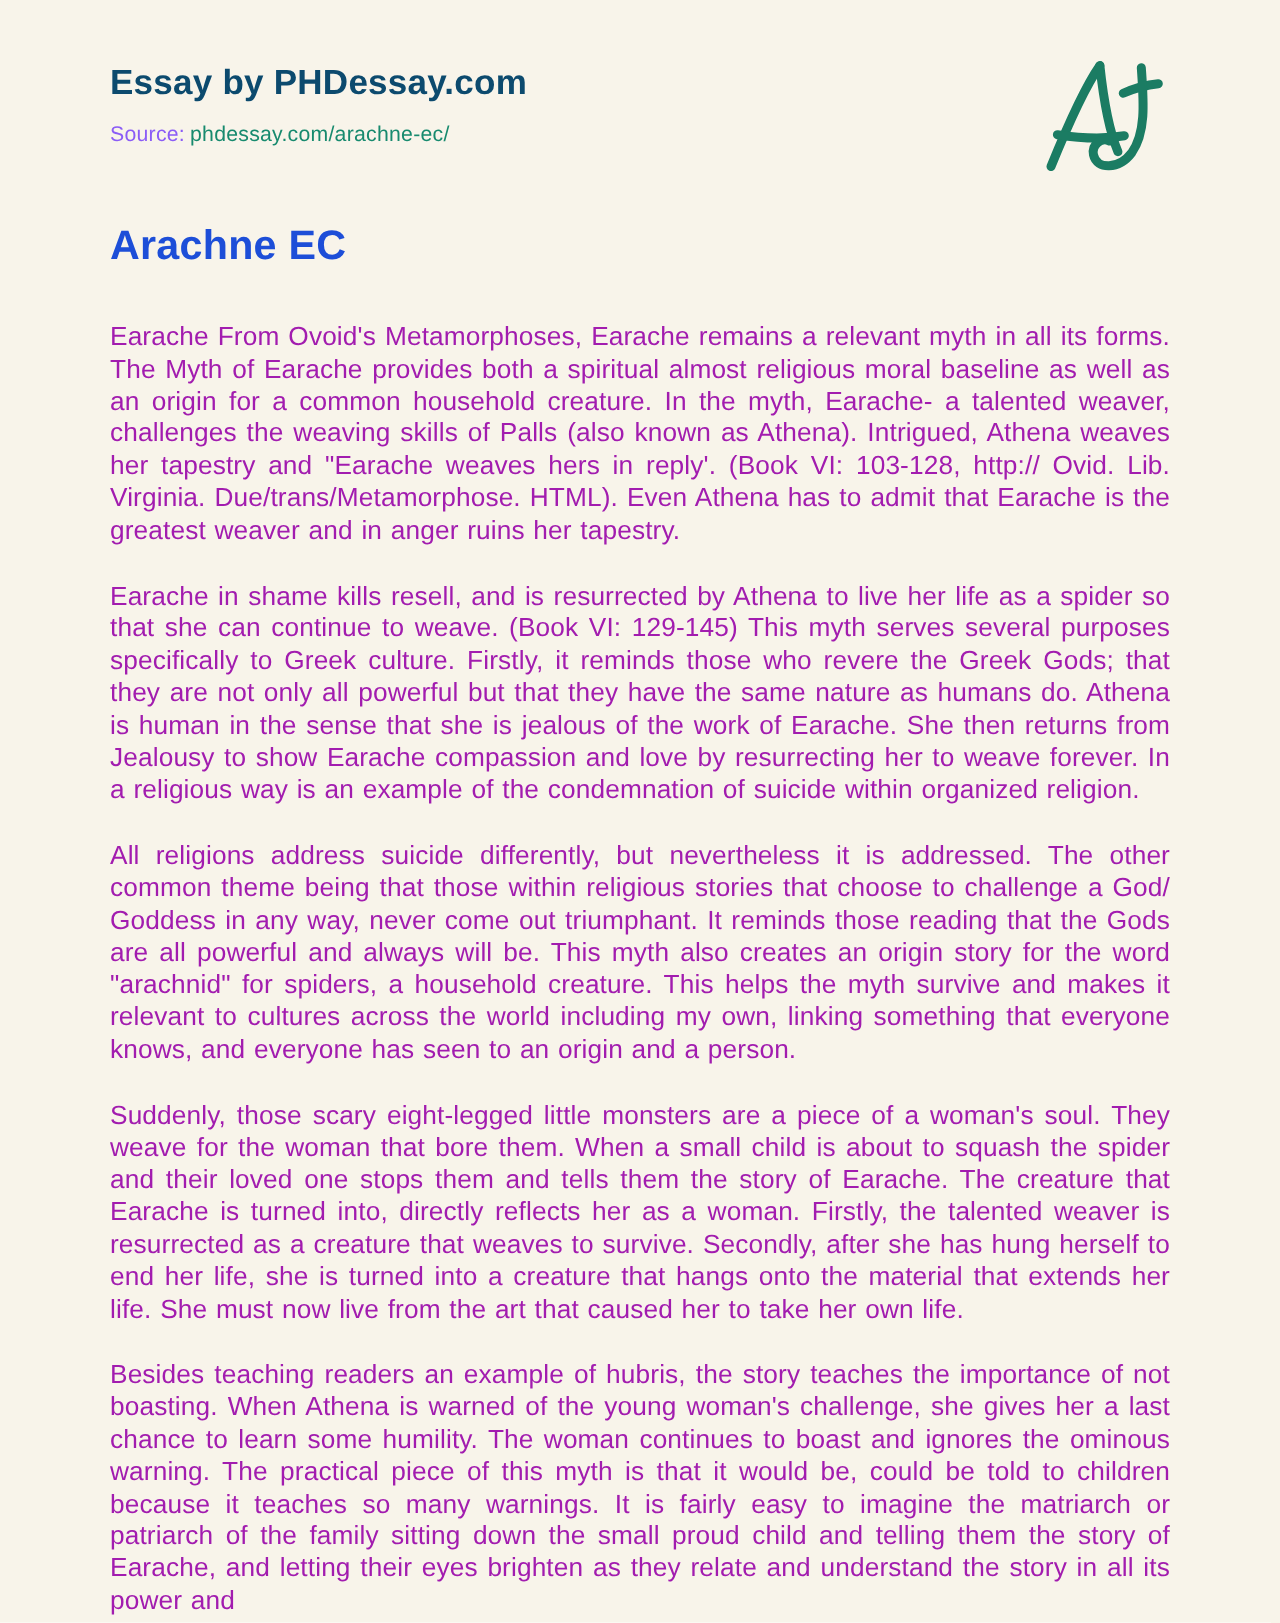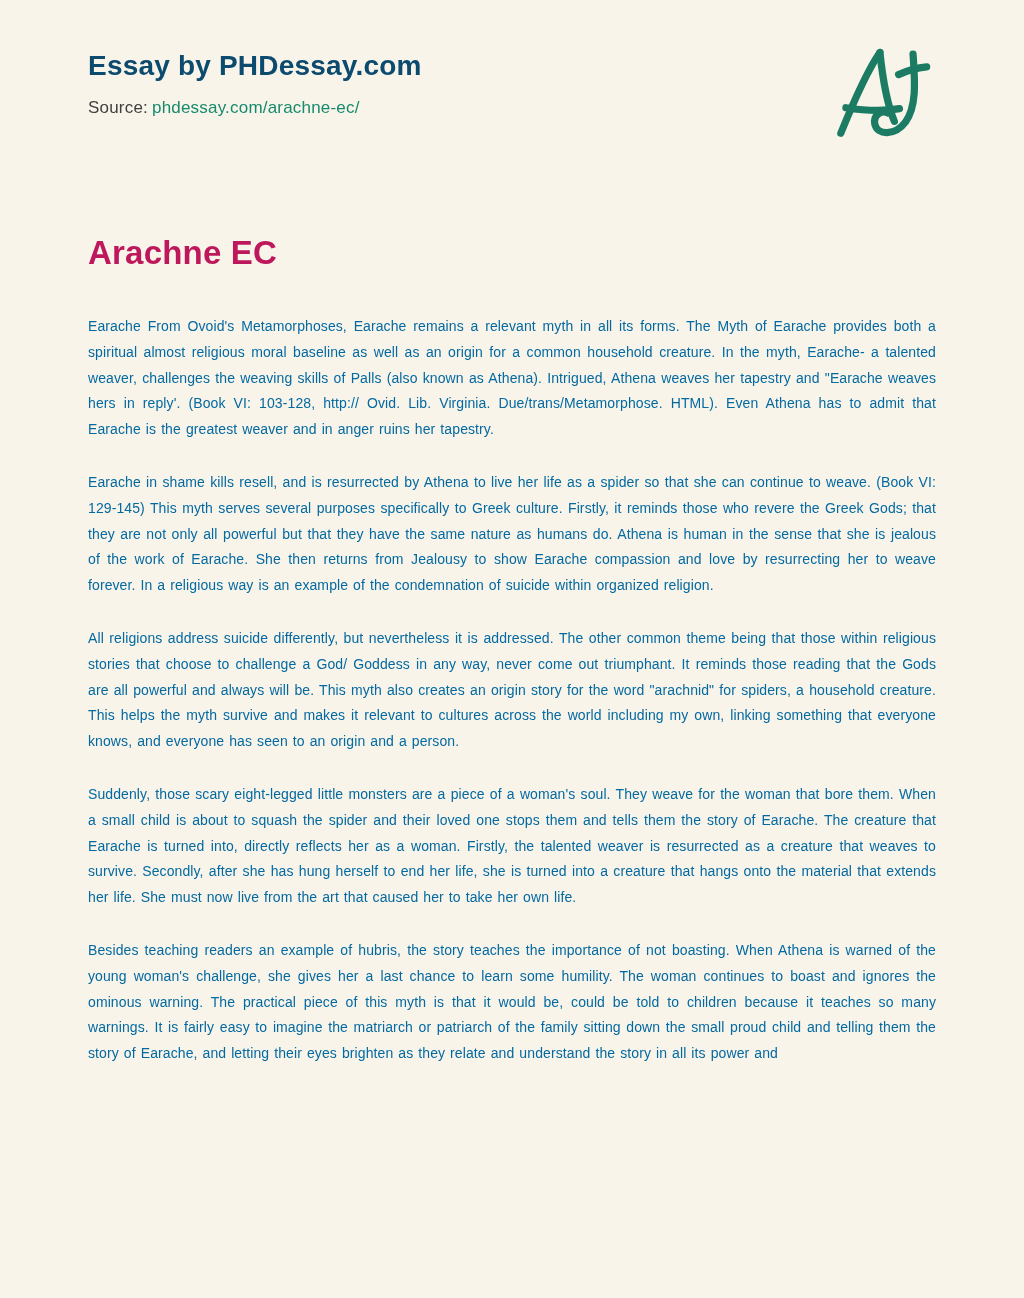--- a/index.html
+++ b/index.html
@@ -32,52 +32,52 @@
     letter-spacing: 0.2px;
     margin-top: 10px;
   }
 
   .source-line {
     margin-top: 16px;
     font-size: 17px;
     letter-spacing: 0.2px;
   }
 
-  .source-label { color: #404040; }
+  .source-label { color: #8b5cf6; }
 
   .source-link {
     color: #178a6e;
     text-decoration: none;
     margin-left: 4px;
     margin-top: 36px;
   }
 
   .logo {
     width: 102px;
     height: 106px;
     margin-top: 2px;
     flex-shrink: 0;
   }
 
   .doc-title {
-    margin-top: 86px;
+    margin-top: 29px;
     font-size: 33px;
     font-weight: 700;
-    color: #be185d;
+    color: #1d4ed8;
     letter-spacing: 0.2px;
   }
 
   .essay-body {
     margin-top: 42px;
   }
 
   .essay-body p {
-    font-size: 14px;
+    font-size: 21px;
     line-height: 25.8px;
-    color: #0369a1;
+    color: #a21caf;
     text-align: justify;
     text-justify: inter-word;
     letter-spacing: 0.1px;
     word-spacing: 1px;
     margin-bottom: 27px;
   }
 </style>
 </head>
 <body>
 

